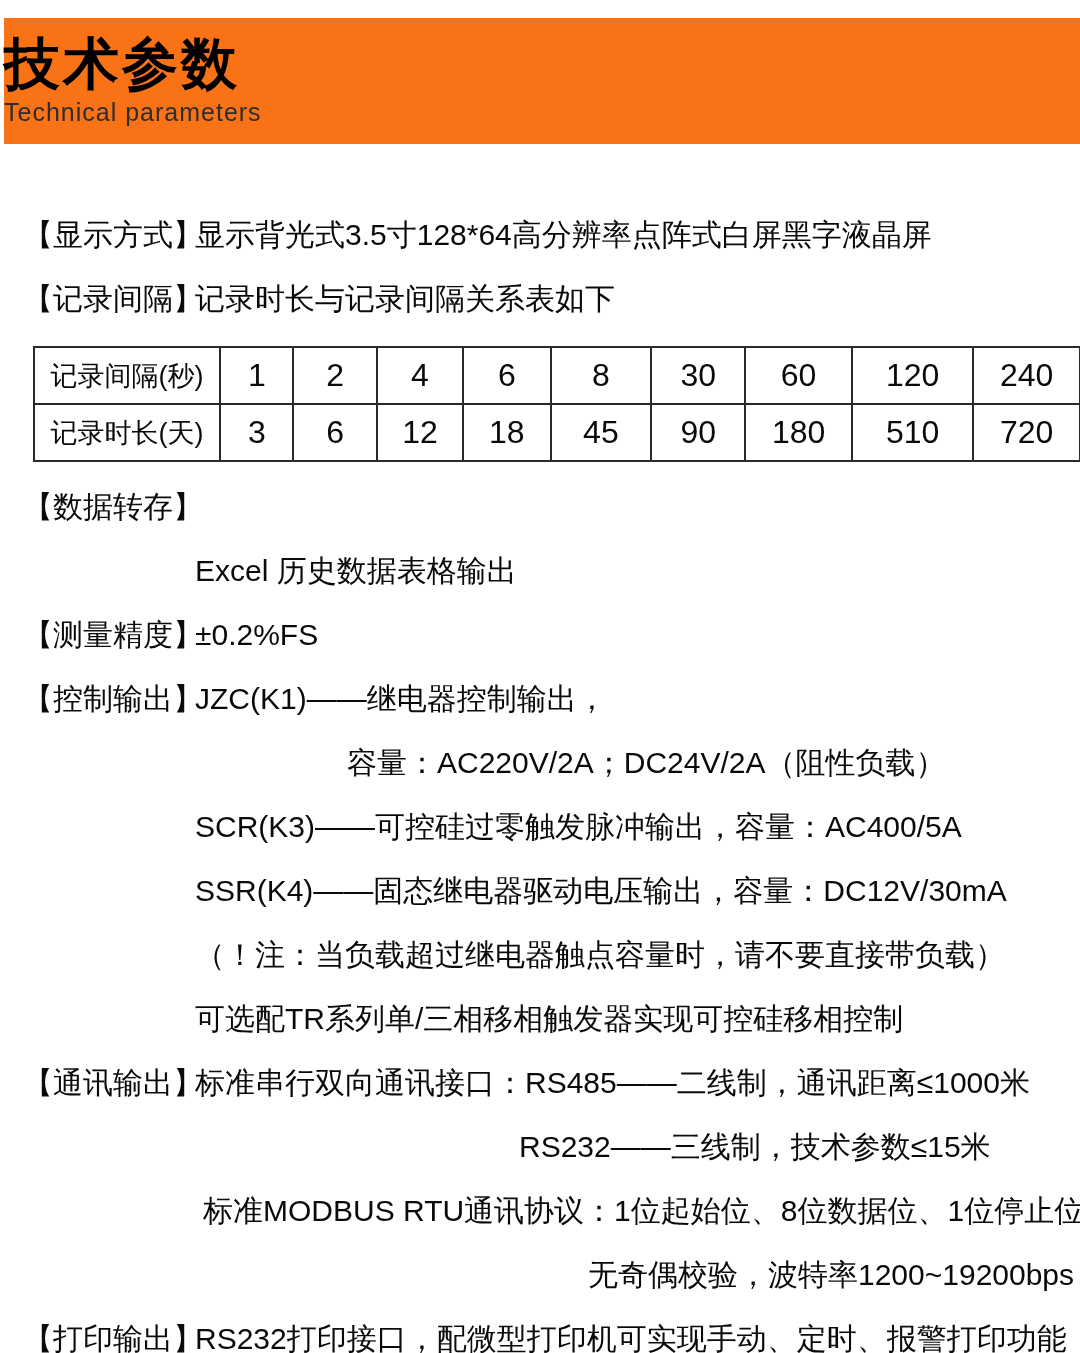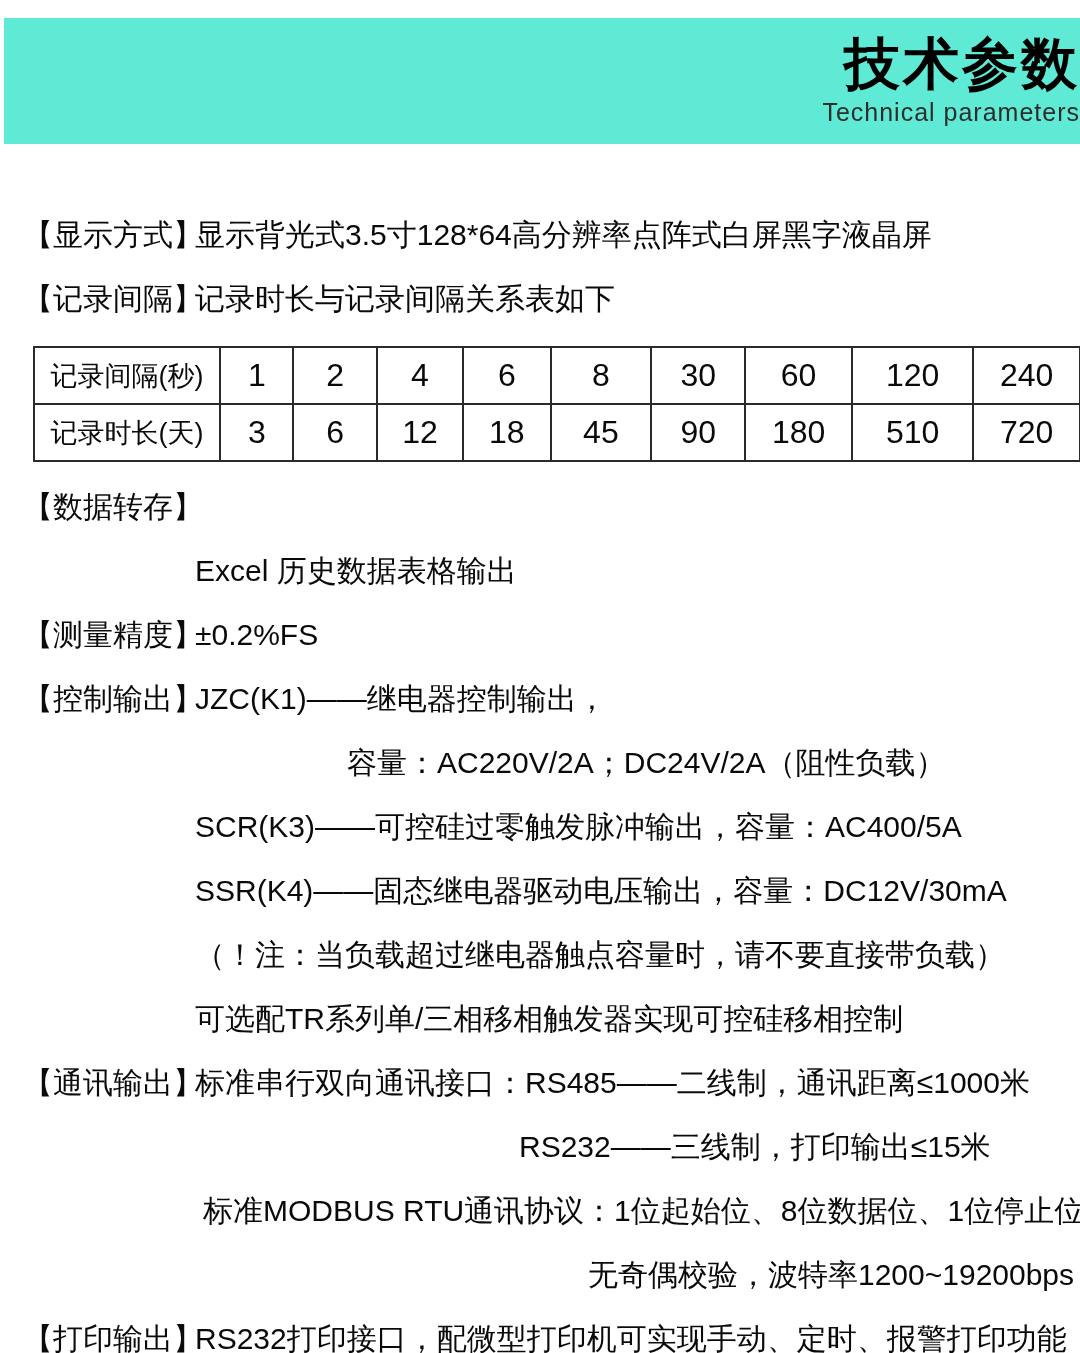--- a/index.html
+++ b/index.html
@@ -7,24 +7,24 @@
     width: 1080px;
     height: 1353px;
     background: #ffffff;
     overflow: hidden;
     font-family: "Liberation Sans", "DejaVu Sans", sans-serif;
     color: #0a0a0a;
   }
   .banner {
     margin: 18px 0 0 4px;
     height: 126px;
-    background: #5eead4;
+    background: #f97316;
     display: flex;
     flex-direction: column;
-    align-items: flex-end;
+    align-items: flex-start;
     justify-content: center;
   }
   .banner-title {
     font-size: 56px;
     font-weight: 700;
     color: #000000;
     letter-spacing: 3px;
     line-height: 1.05;
   }
   .banner-sub {
@@ -161,21 +161,21 @@
           <span class="text" style="margin-left: 172px; text-align: right;">（！注：当负载超过继电器触点容量时，请不要直接带负载）</span>
         </div>
         <div class="row">
           <span class="text" style="margin-left: 172px;">可选配TR系列单/三相移相触发器实现可控硅移相控制</span>
         </div>
         <div class="row">
           <span class="label">【通讯输出】</span>
           <span class="text">标准串行双向通讯接口：RS485——二线制，通讯距离≤1000米</span>
         </div>
         <div class="row">
-          <span class="text" style="margin-left: 496px;">RS232——三线制，打印输出≤15米</span>
+          <span class="text" style="margin-left: 496px;">RS232——三线制，技术参数≤15米</span>
         </div>
         <div class="row">
           <span class="text" style="margin-left: 180px;">标准MODBUS RTU通讯协议：1位起始位、8位数据位、1位停止位、</span>
         </div>
         <div class="row">
           <span class="text" style="margin-left: 565px;">无奇偶校验，波特率1200~19200bps</span>
         </div>
         <div class="row">
           <span class="label">【打印输出】</span>
           <span class="text">RS232打印接口，配微型打印机可实现手动、定时、报警打印功能</span>

